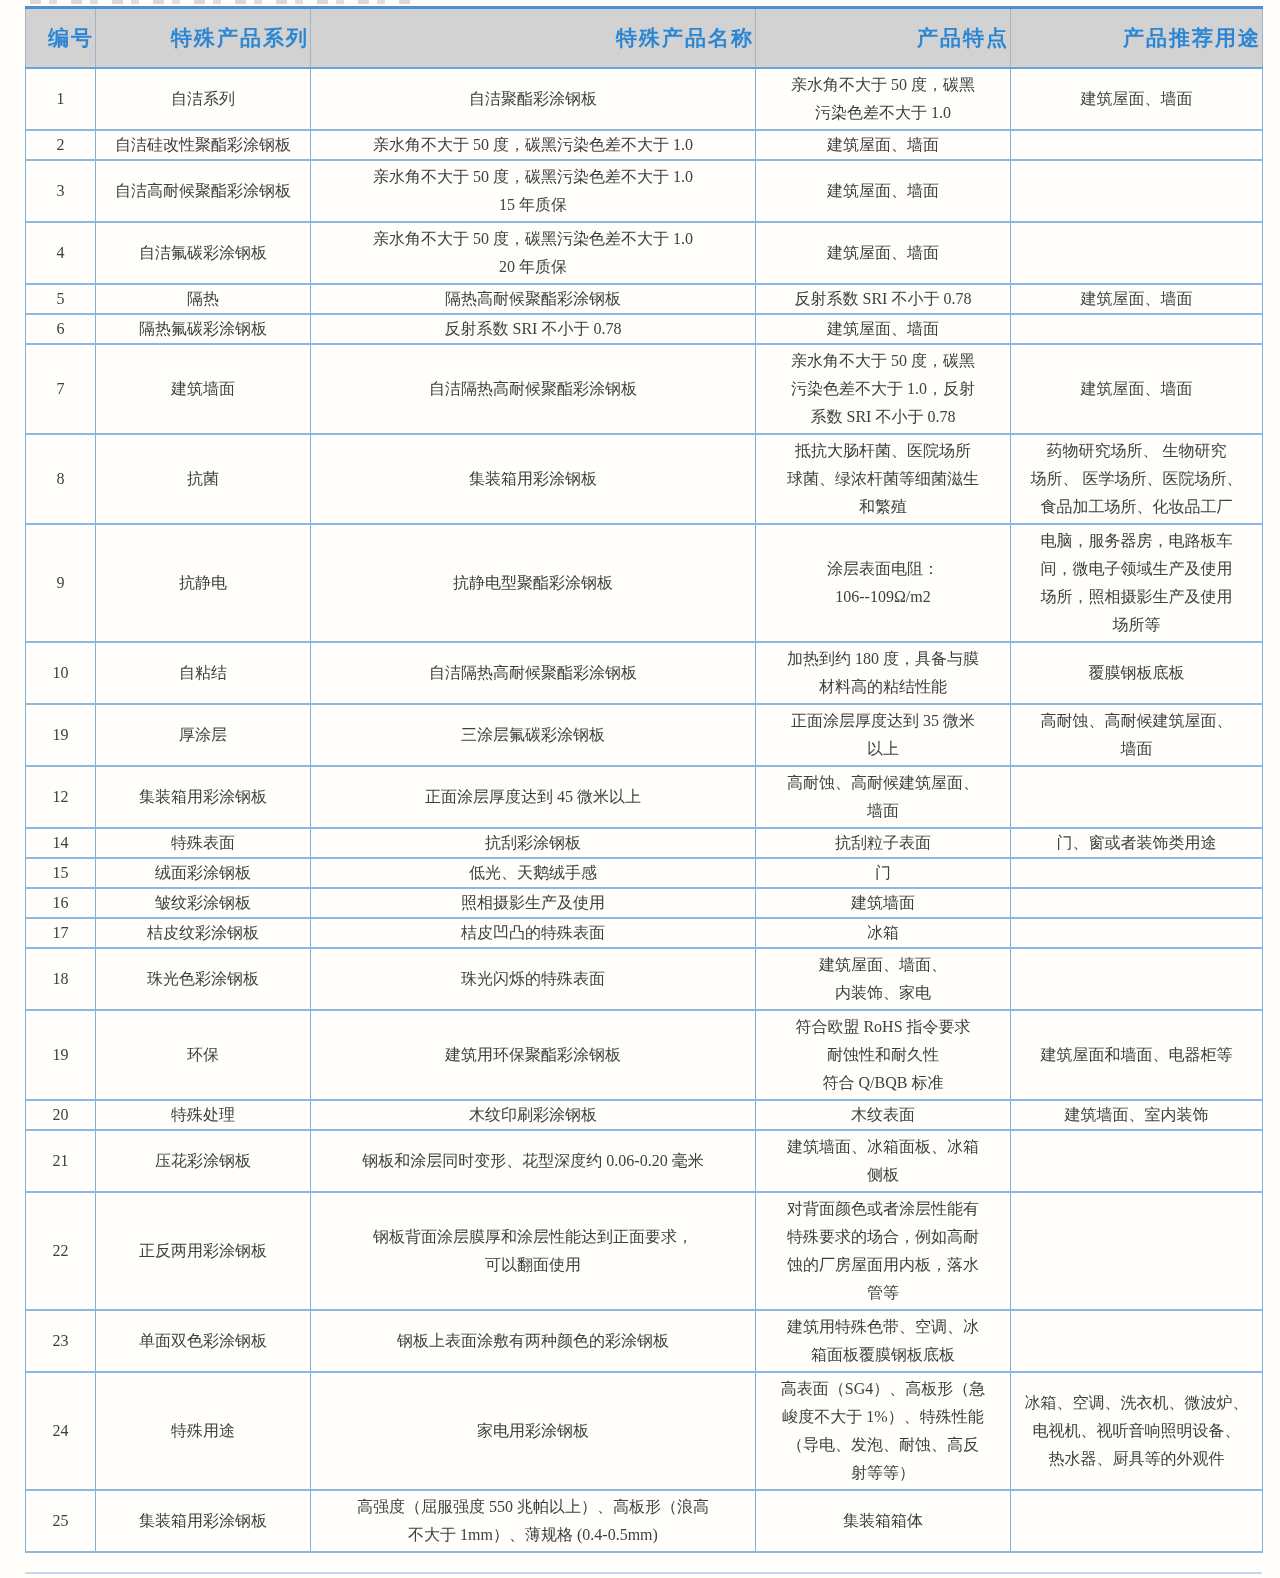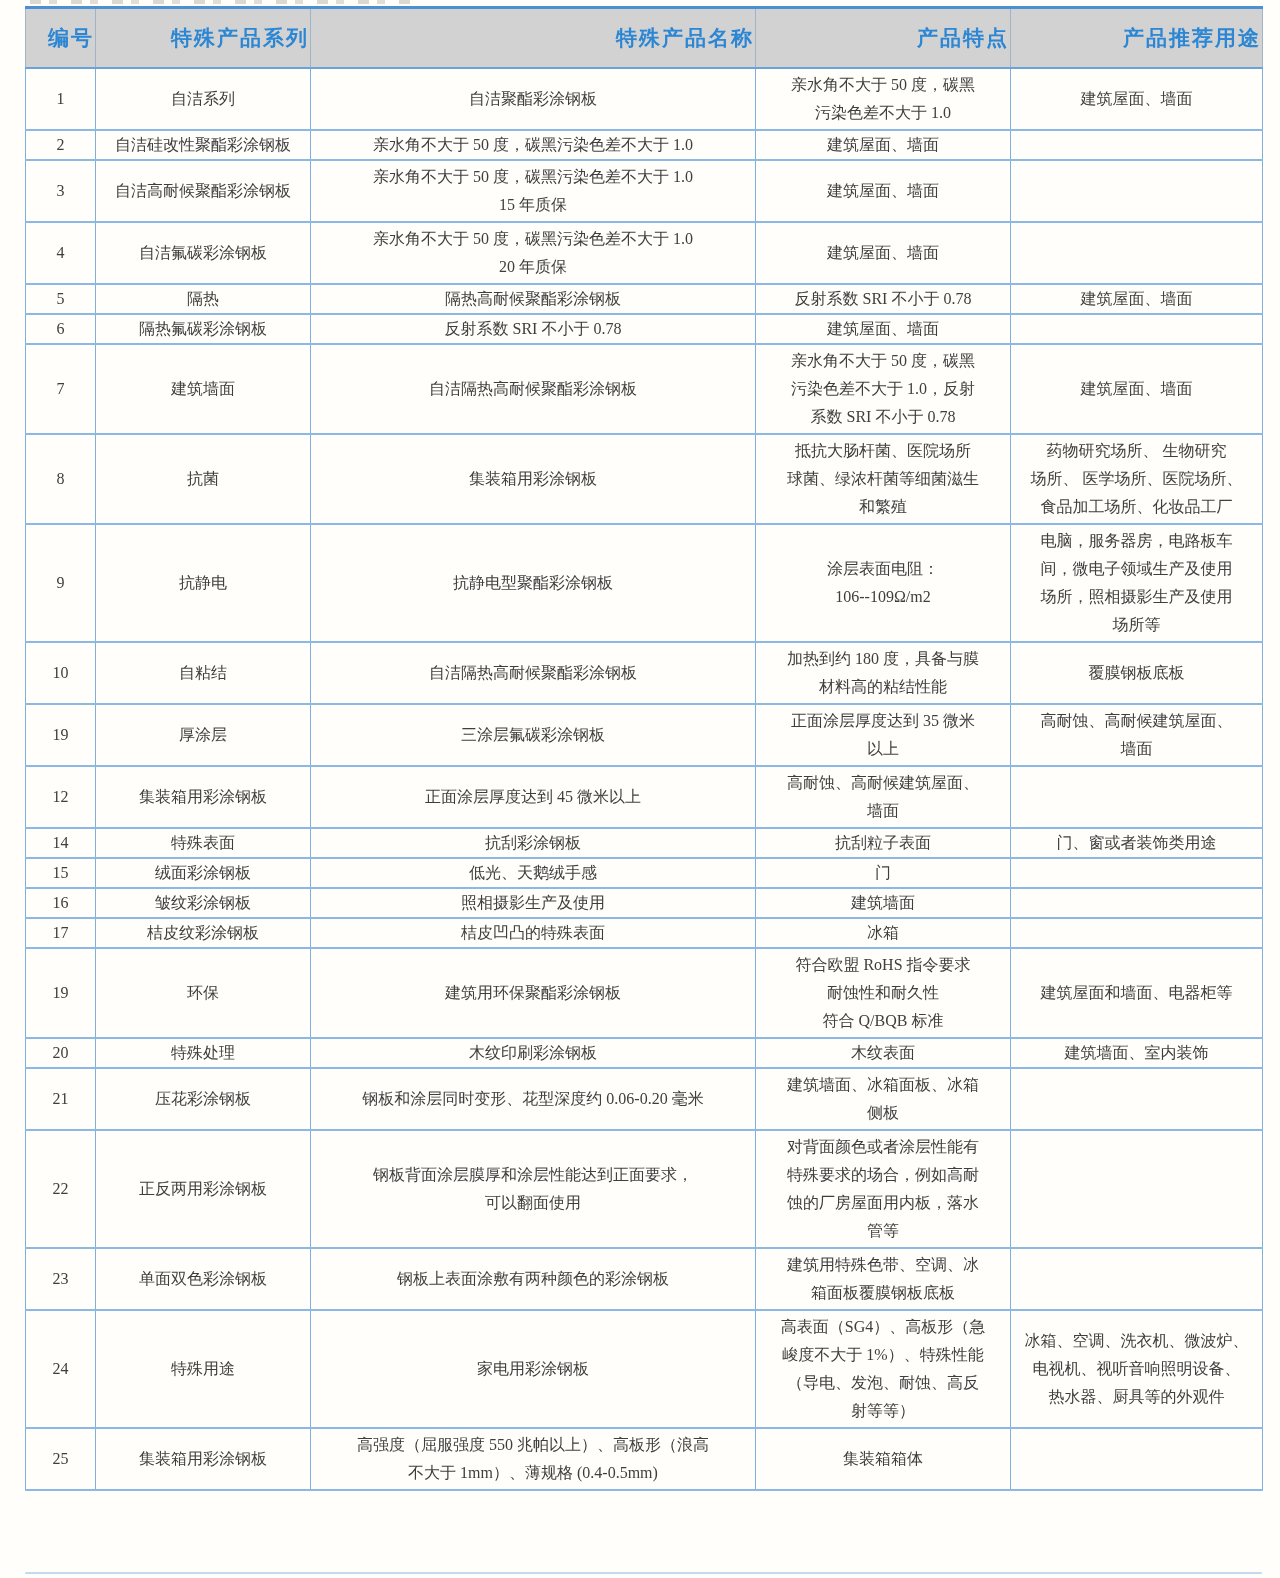--- a/index.html
+++ b/index.html
@@ -226,20 +226,28 @@
       <td>建筑墙面</td>
       <td></td>
     </tr>
         <tr class="r17">
       <td>17</td>
       <td>桔皮纹彩涂钢板</td>
       <td>桔皮凹凸的特殊表面</td>
       <td>冰箱</td>
       <td></td>
     </tr>
+        <tr class="r18">
+      <td>18</td>
+      <td>珠光色彩涂钢板</td>
+      <td>珠光闪烁的特殊表面</td>
+      <td>建筑屋面、墙面、
+内装饰、家电</td>
+      <td></td>
+    </tr>
         <tr class="r19">
       <td>19</td>
       <td>环保</td>
       <td>建筑用环保聚酯彩涂钢板</td>
       <td>符合欧盟 RoHS 指令要求
 耐蚀性和耐久性
 符合 Q/BQB 标准</td>
       <td>建筑屋面和墙面、电器柜等</td>
     </tr>
         <tr class="r20">

